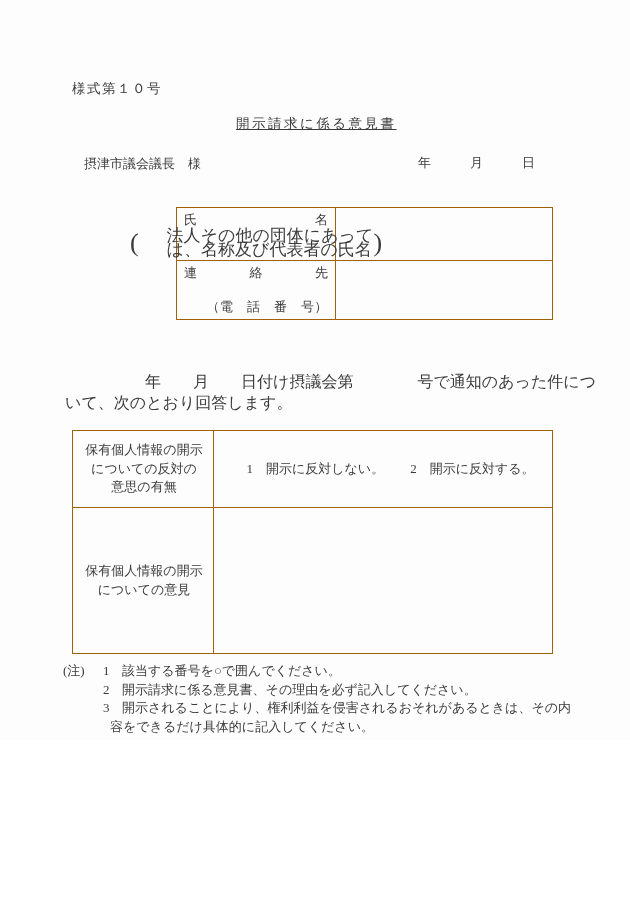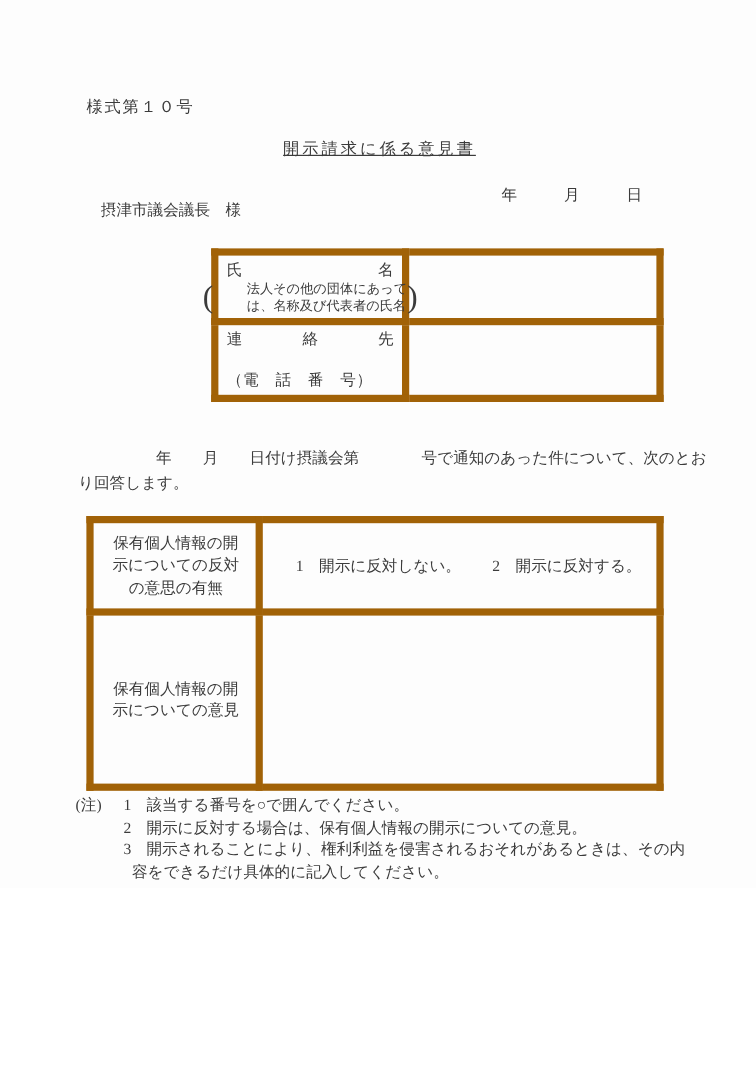--- a/index.html
+++ b/index.html
@@ -33,33 +33,33 @@
     text-indent: 2.5px;
     text-decoration: underline;
   }
   .date-line {
     position: absolute;
     right: 95px; top: 154px;
     font-size: 13px;
   }
   .addressee {
     position: absolute;
-    left: 84px; top: 166px;
+    left: 84px; top: 155px;
     font-size: 13px;
   }
 
   
   table {
     border-collapse: collapse;
     table-layout: fixed;
     position: absolute;
     font-size: 13px;
     color: #3b3b3b;
   }
-  td { border: 6px solid #a16207; box-sizing: border-box; }
+  td { border: 1px solid #a16207; box-sizing: border-box; }
 
   
   .t1 { left: 176px; top: 207px; width: 377px; }
   .t1 .c1 { width: 159px; }
   .t1 td { vertical-align: middle; }
   .t1 .lbl { padding: 3px 7px; }
   .row-name   td { height: 52px; }
   .row-addr   td { height: 48px; }
   .row-contact td { height: 48px; }
 
@@ -74,38 +74,38 @@
     justify-content: center;
     margin: 0 -4px;
   }
   .bigparen {
     font-size: 26px;
     line-height: 28px;
     font-weight: 400;
     flex: none;
   }
   .note-lines {
-    font-size: 11px;
+    font-size: 17px;
     line-height: 14px;
     white-space: nowrap;
     margin-left: 28px;
   }
   .contact-sub {
-    text-align: left;
+    text-align: right;
     margin-top: 16px;
     letter-spacing: 0.5px;
   }
 
   
   .body-par {
     position: absolute;
     left: 65px; top: 371px;
     width: 532px;
     line-height: 21px;
-    font-size: 13px;
+    font-size: 16px;
   }
 
   
   .t2 { left: 72px; top: 430px; width: 481px; }
   .t2 .c1 { width: 141px; }
   .t2 td { vertical-align: middle; text-align: center; }
   .lbl2 {
     padding: 6px 10px 6px 12px;
     line-height: 18.5px;
   }
@@ -184,21 +184,21 @@
 
   <div class="notes">
     <div class="note-row">
       <span class="note-marker">(注)</span>
       <span class="note-num">1</span>
       <span class="note-text">該当する番号を○で囲んでください。</span>
     </div>
     <div class="note-row">
       <span class="note-marker"></span>
       <span class="note-num">2</span>
-      <span class="note-text">開示に反対する場合は、保有個人情報の開示についての意見。</span>
+      <span class="note-text">開示請求に係る意見書、その理由を必ず記入してください。</span>
     </div>
     <div class="note-row">
       <span class="note-marker"></span>
       <span class="note-num">3</span>
       <span class="note-text">開示されることにより、権利利益を侵害されるおそれがあるときは、その内容をできるだけ具体的に記入してください。</span>
     </div>
   </div>
 
 </div>
 

